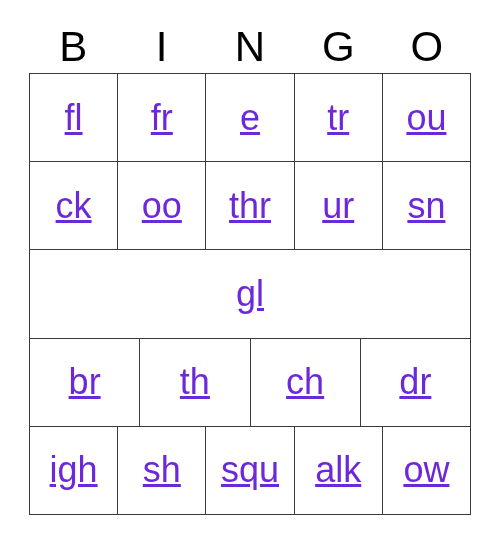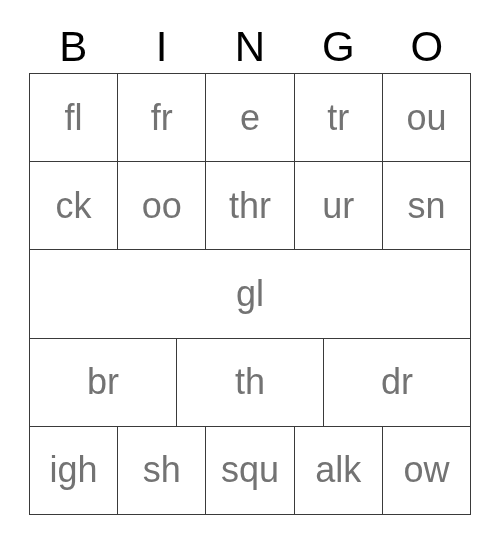--- a/index.html
+++ b/index.html
@@ -53,23 +53,24 @@
     border-right: 1px solid #3a3a3a;
     border-bottom: 1px solid #3a3a3a;
     display: flex;
     align-items: center;
     justify-content: center;
     overflow: hidden;
   }
   .cell-text {
     font-size: 36px;
     line-height: 1;
-    color: #737373;
+    color: #6d28d9;
     white-space: nowrap;
     text-align: center;
+    text-decoration: underline;
   }
   .cell.free .cell-text {
     font-size: 34px;
   }
 </style>
 </head>
 <body>
 
 <div class="card">
 
@@ -126,20 +127,23 @@
     </div>
 
     <div class="grid-row">
       <div class="cell">
           <span class="cell-text">br</span>
         </div>
       <div class="cell">
           <span class="cell-text">th</span>
         </div>
       <div class="cell">
+          <span class="cell-text">ch</span>
+        </div>
+      <div class="cell">
           <span class="cell-text">dr</span>
         </div>
     </div>
 
     <div class="grid-row">
       <div class="cell">
           <span class="cell-text">igh</span>
         </div>
       <div class="cell">
           <span class="cell-text">sh</span>

